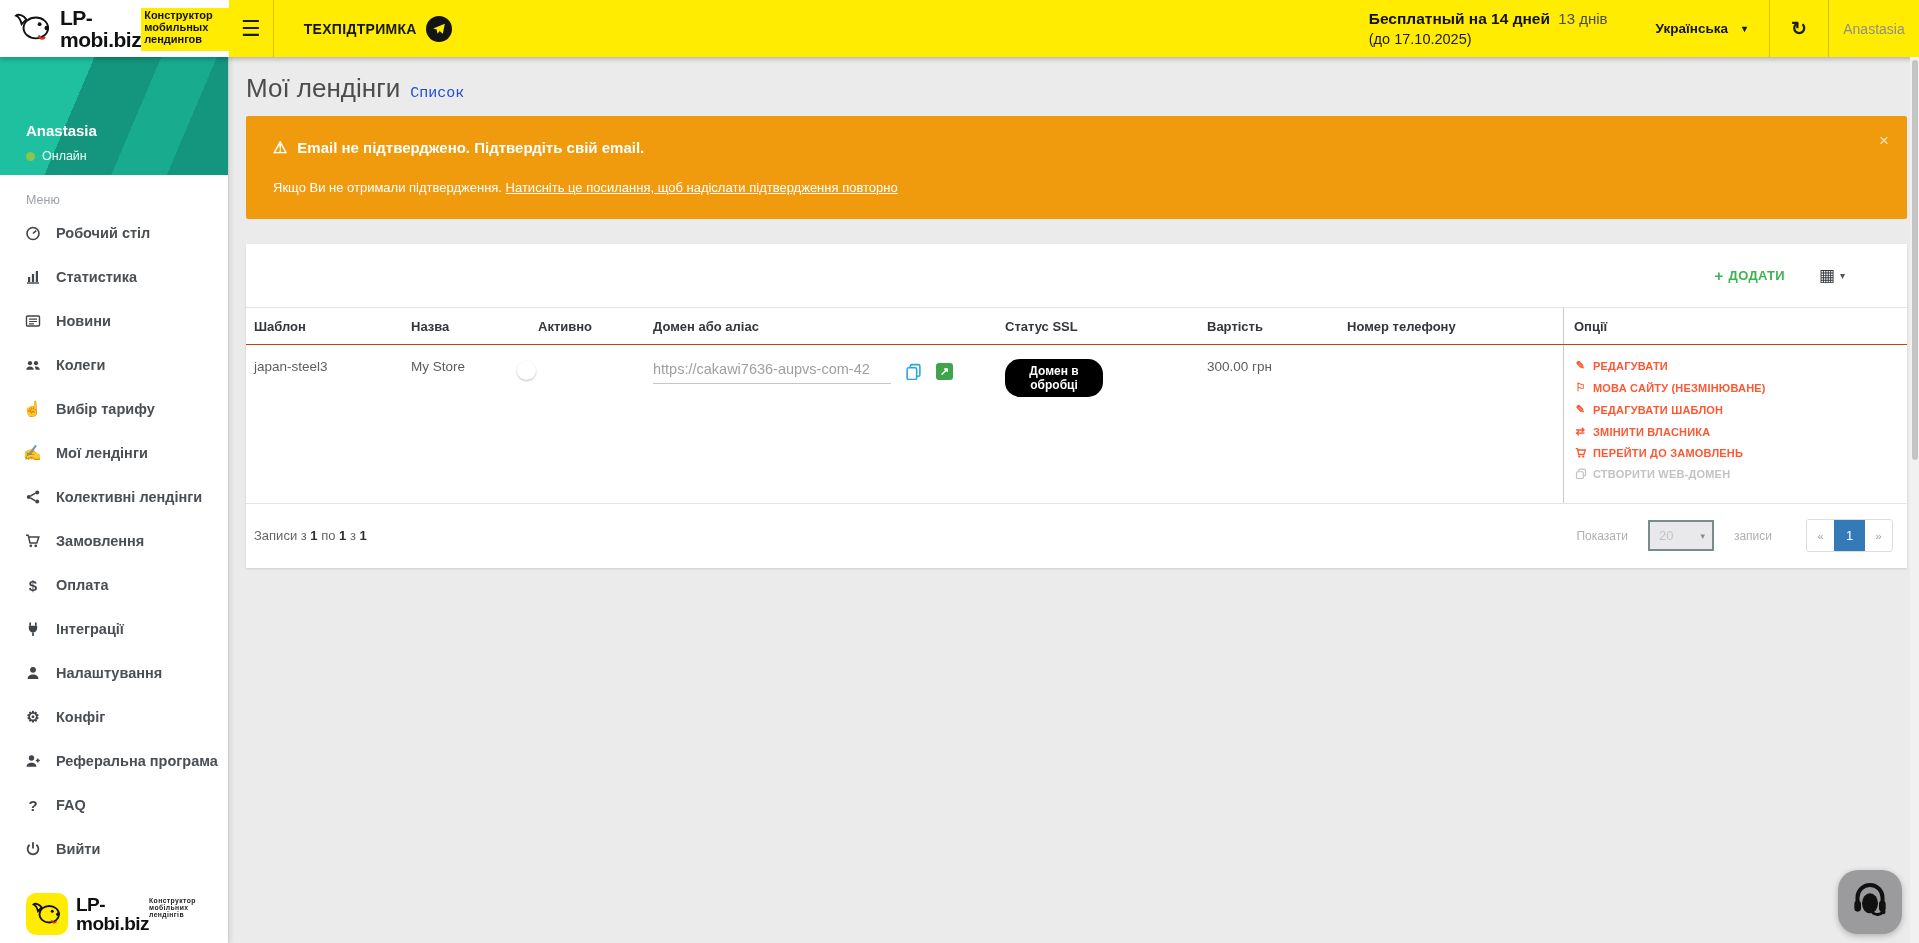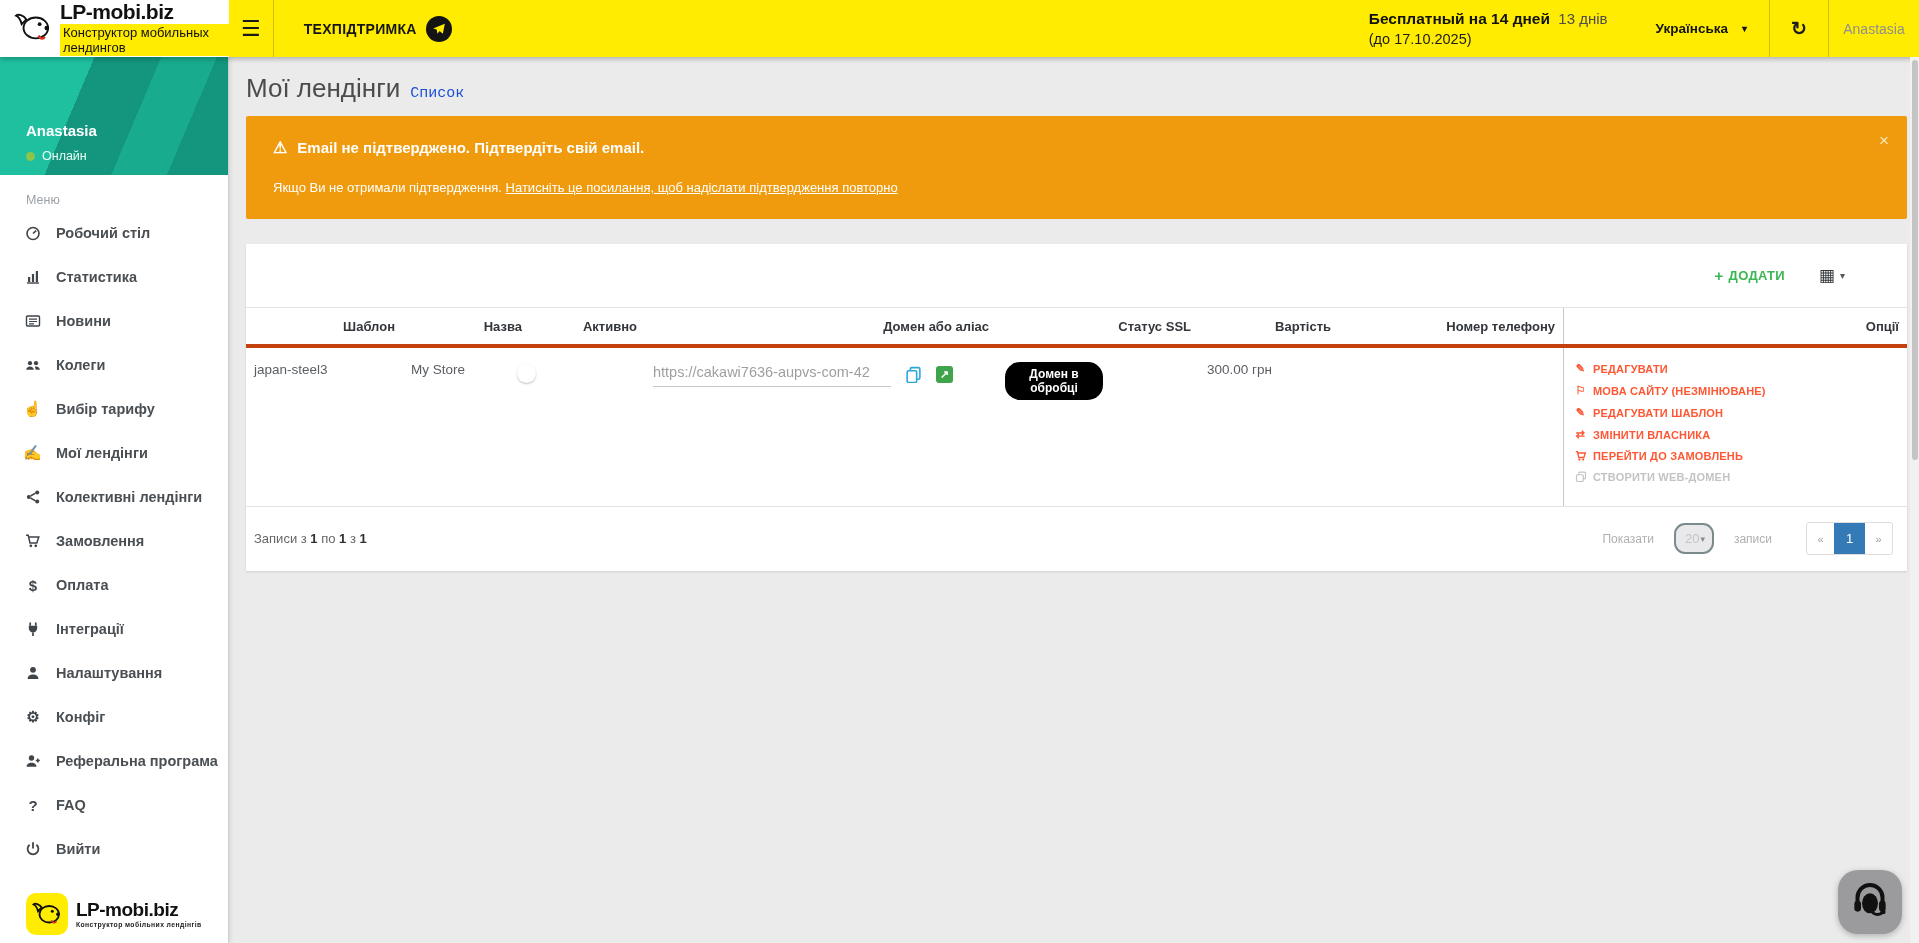--- a/index.html
+++ b/index.html
@@ -1,23 +1,23 @@
 <!DOCTYPE html>
 <html><head>
 <meta charset="utf-8">
 <style>
   * { margin:0; padding:0; box-sizing:border-box; }
   html,body { width:1919px; height:943px; overflow:hidden; font-family:"Liberation Sans", sans-serif; background:#ebebeb; }
 
   
   .topbar { position:absolute; top:0; left:0; width:1919px; height:57px; background:#ffec00; display:flex; align-items:stretch; box-shadow:0 2px 5px rgba(0,0,0,.25); z-index:30; }
   .logo-box { width:229px; height:57px; background:#fff; display:flex; align-items:center; gap:8px; padding-left:14px; flex:none; }
-  .logo-text { display:flex; flex-direction:column; }
+  .logo-text { display:flex; }
   .logo-title { font-size:21px; font-weight:800; color:#111; letter-spacing:-0.5px; line-height:22px; }
-  .logo-sub { font-size:13px; font-weight:400; color:#111; background:#ffec00; padding:1px 3px; margin-top:1px; }
+  .logo-sub { font-size:11px; font-weight:700; color:#111; background:#ffec00; padding:1px 3px; margin-top:1px; }
   .tb-rest { flex:1; display:flex; align-items:center; }
   .hamburger { font-size:22px; color:#1a1a1a; padding:0 12px 0 12px; cursor:pointer; line-height:57px; }
   .tb-divider { width:1px; height:57px; background:rgba(0,0,0,.18); }
   .support { display:flex; align-items:center; gap:9px; padding:0 20px 0 30px; cursor:pointer; }
   .support-label { font-size:14px; font-weight:700; color:#151515; letter-spacing:.3px; }
   .tg-icon { width:26px; height:26px; border-radius:50%; background:#141414; display:flex; align-items:center; justify-content:center; }
   .tb-spacer { flex:1; }
   .trial { display:flex; flex-direction:column; justify-content:center; margin-right:26px; line-height:20px; }
   .trial-top { font-size:15px; color:#4c4c4c; }
   .trial-top b { color:#111; font-size:15.5px; }
@@ -58,21 +58,21 @@
   .card-toolbar { height:63px; display:flex; align-items:center; justify-content:flex-end; gap:34px; padding-right:62px; }
   .add-btn { display:flex; align-items:center; gap:5px; color:#3cb553; font-size:13px; font-weight:700; letter-spacing:.3px; cursor:pointer; }
   .add-plus { font-size:15px; font-weight:700; }
   .grid-btn { display:flex; align-items:center; gap:5px; cursor:pointer; color:#33383c; }
   .grid-glyph { font-size:17px; }
   .grid-caret { font-size:10px; color:#555; }
 
   .tbl { width:100%; border-top:1px solid #e3e3e3; }
   .tr { display:grid; grid-template-columns:157px 127px 115px 352px 202px 140px 224px 1fr; }
   .th { font-size:13px; font-weight:700; color:#33373b; padding:11px 8px 10px 8px; }
-  .tr.head { border-bottom:4px solid #c2410c;text-align:right; }
+  .tr.head { border-bottom:1px solid #c2410c; }
   .td { padding:14px 8px; font-size:13.5px; color:#5a5e62; }
   .td.opts, .th.opts { border-left:1px solid #c9c9c9; padding-left:10px; }
   .tr.body { border-bottom:1px solid #e3e3e3; min-height:150px; }
 
   .toggle { width:48px; height:23px; border-radius:12px; background:#70c584; position:relative; cursor:pointer; margin-top:2px; }
   .toggle .knob { position:absolute; top:2px; right:2px; width:19px; height:19px; border-radius:50%; background:#fff; box-shadow:0 1px 2px rgba(0,0,0,.25); }
 
   .domain-wrap { display:flex; align-items:center; gap:14px; }
   .domain-input { width:238px; border:none; border-bottom:1px solid #c6c6c6; font-size:14.5px; color:#9f9f9f; background:transparent; outline:none; padding:2px 0 6px 0; font-family:"Liberation Sans", sans-serif; }
   .icon-btn { cursor:pointer; display:flex; align-items:center; }
@@ -82,21 +82,21 @@
 
   .opt { display:flex; align-items:center; gap:6px; color:#ff5733; font-size:11px; font-weight:700; letter-spacing:.2px; margin-bottom:9px; cursor:pointer; white-space:nowrap; }
   .opt .oi { width:13px; display:flex; justify-content:center; font-size:11px; }
   .opt.disabled { color:#c3c3c3; cursor:default; }
 
   .card-footer { display:flex; align-items:center; justify-content:space-between; padding:15px 14px 16px 8px; }
   .records { font-size:13px; color:#666; }
   .records b { color:#2f2f2f; }
   .foot-right { display:flex; align-items:center; gap:20px; }
   .show-label, .records-label { font-size:12px; color:#b0b0b4; }
-  .size-select { width:40px; height:31px; border:2px solid #7b8a8b; border-radius:11px; background:#e9e9ec; display:flex; align-items:center; justify-content:space-between; padding:0 7px 0 9px; color:#c3c3c8; font-size:13px; cursor:default; }
+  .size-select { width:66px; height:31px; border:2px solid #7b8a8b; border-radius:0; background:#e9e9ec; display:flex; align-items:center; justify-content:space-between; padding:0 7px 0 9px; color:#c3c3c8; font-size:13px; cursor:default; }
   .size-caret { font-size:9px; color:#8a8a8a; }
   .pager { display:flex; border:1px solid #ddd; border-radius:3px; overflow:hidden; background:#fff; margin-left:14px; }
   .pg { width:27px; height:31px; display:flex; align-items:center; justify-content:center; font-size:11px; color:#9aa0a6; cursor:pointer; }
   .pg.active { width:31px; background:#337ab7; color:#fff; font-size:13px; }
 
   .chat-btn { position:absolute; right:17px; bottom:9px; width:64px; height:64px; border-radius:20px; background:#9b9b9d; display:flex; align-items:center; justify-content:center; cursor:pointer; box-shadow:0 2px 6px rgba(0,0,0,.25); z-index:40; }
 
   .scrollbar { position:absolute; top:57px; right:0; width:9px; height:886px; background:#f1f1f1; z-index:35; }
   .scroll-thumb { position:absolute; top:3px; left:1.5px; width:6px; height:400px; border-radius:3px; background:#c4c4c4; }
 </style>

